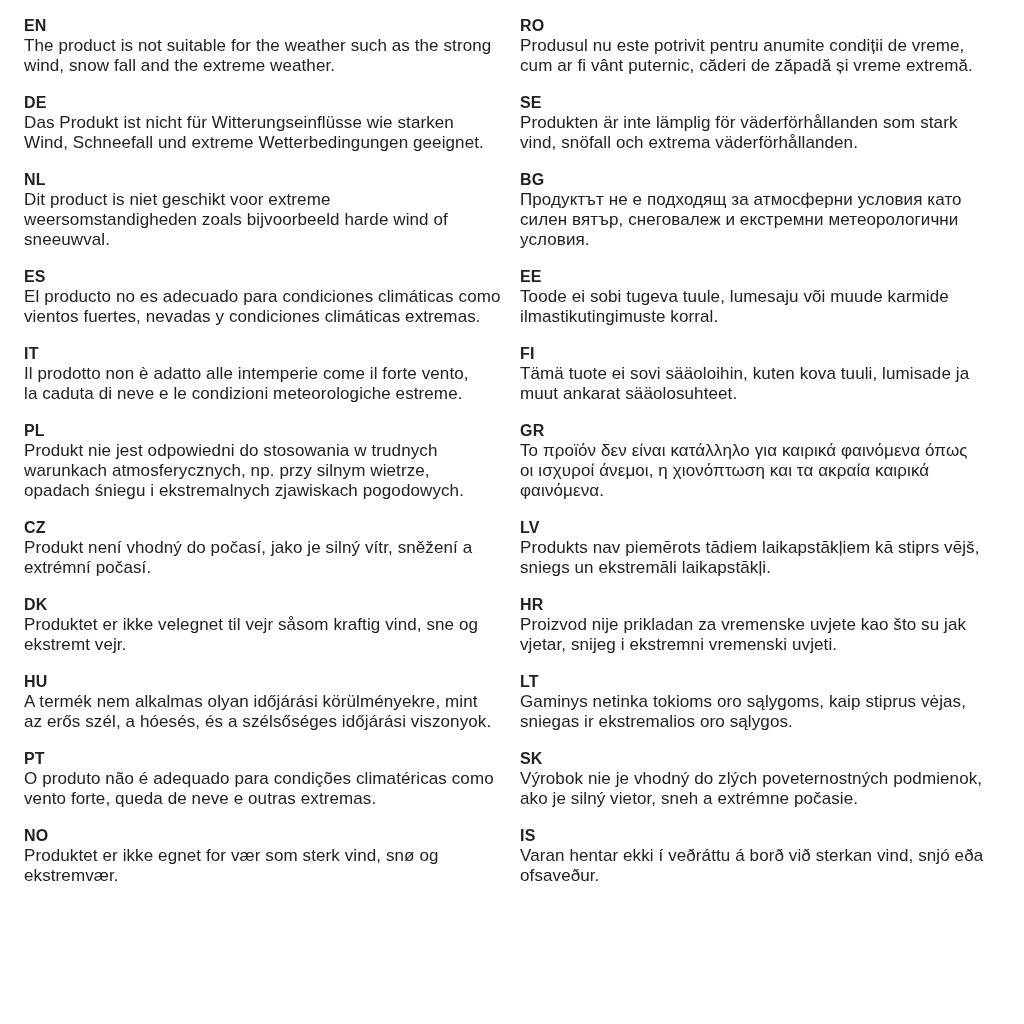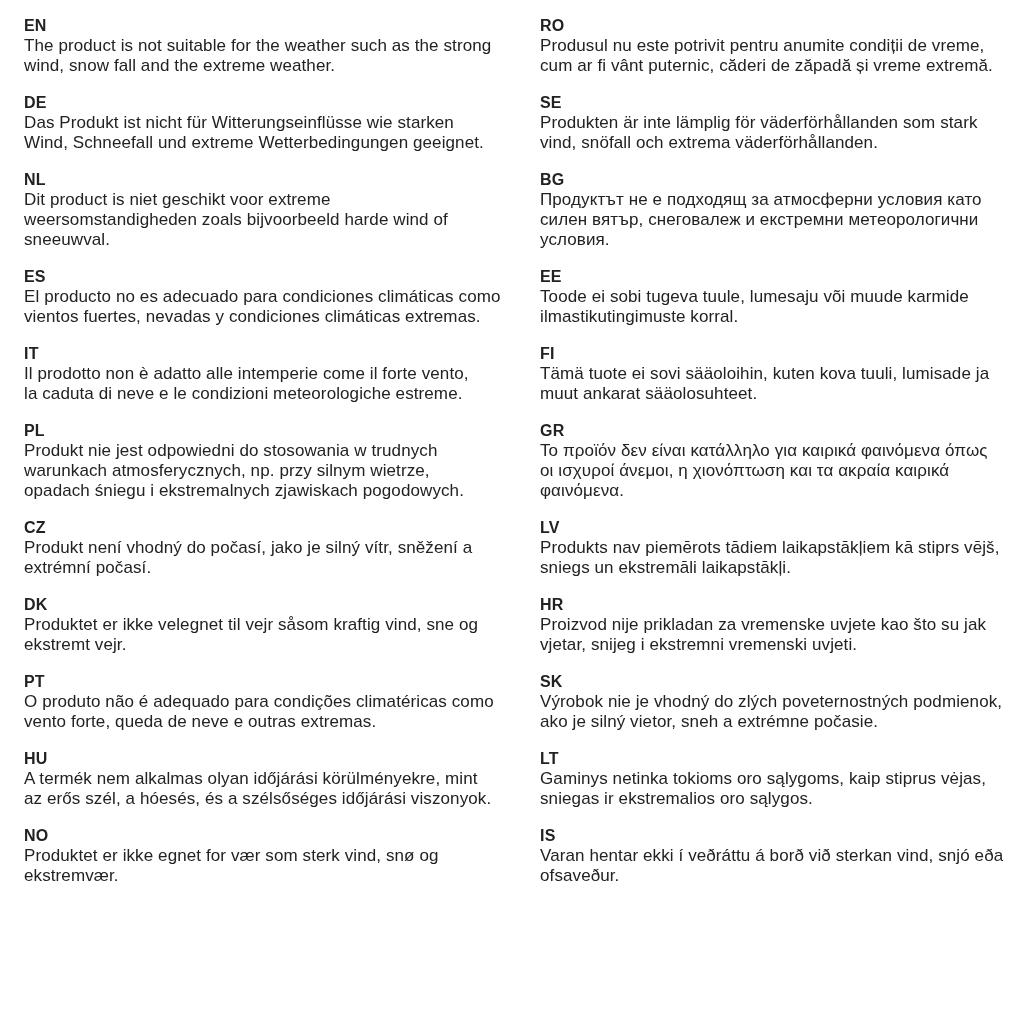--- a/index.html
+++ b/index.html
@@ -13,21 +13,21 @@
     font-family: "Liberation Sans", sans-serif;
     color: #222222;
     overflow: hidden;
   }
   .page {
     box-sizing: border-box;
     width: 1024px;
     height: 756px;
     padding: 16px 24px 10px 24px;
     display: flex;
-    gap: 28px;
+    gap: 8px;
     background: #ffffff;
   }
   .col {
     width: 488px;
     flex: 0 0 488px;
   }
   .section {
     margin-bottom: 17px;
   }
   .lang-code {
@@ -85,28 +85,28 @@
       <div class="lang-code">CZ</div>
       <div class="lang-text">Produkt není vhodný do počasí, jako je silný vítr, sněžení a
 extrémní počasí.</div>
     </div>
     <div class="section">
       <div class="lang-code">DK</div>
       <div class="lang-text">Produktet er ikke velegnet til vejr såsom kraftig vind, sne og
 ekstremt vejr.</div>
     </div>
     <div class="section">
+      <div class="lang-code">HU</div>
+      <div class="lang-text">A termék nem alkalmas olyan időjárási körülményekre, mint
+az erős szél, a hóesés, és a szélsőséges időjárási viszonyok.</div>
+    </div>
+    <div class="section">
       <div class="lang-code">PT</div>
       <div class="lang-text">O produto não é adequado para condições climatéricas como
 vento forte, queda de neve e outras extremas.</div>
-    </div>
-    <div class="section">
-      <div class="lang-code">HU</div>
-      <div class="lang-text">A termék nem alkalmas olyan időjárási körülményekre, mint
-az erős szél, a hóesés, és a szélsőséges időjárási viszonyok.</div>
     </div>
     <div class="section">
       <div class="lang-code">NO</div>
       <div class="lang-text">Produktet er ikke egnet for vær som sterk vind, snø og
 ekstremvær.</div>
     </div>
   </div>
 
   <div class="col">
     <div class="section">
@@ -145,28 +145,28 @@
       <div class="lang-code">LV</div>
       <div class="lang-text">Produkts nav piemērots tādiem laikapstākļiem kā stiprs vējš,
 sniegs un ekstremāli laikapstākļi.</div>
     </div>
     <div class="section">
       <div class="lang-code">HR</div>
       <div class="lang-text">Proizvod nije prikladan za vremenske uvjete kao što su jak
 vjetar, snijeg i ekstremni vremenski uvjeti.</div>
     </div>
     <div class="section">
+      <div class="lang-code">LT</div>
+      <div class="lang-text">Gaminys netinka tokioms oro sąlygoms, kaip stiprus vėjas,
+sniegas ir ekstremalios oro sąlygos.</div>
+    </div>
+    <div class="section">
       <div class="lang-code">SK</div>
       <div class="lang-text">Výrobok nie je vhodný do zlých poveternostných podmienok,
 ako je silný vietor, sneh a extrémne počasie.</div>
-    </div>
-    <div class="section">
-      <div class="lang-code">LT</div>
-      <div class="lang-text">Gaminys netinka tokioms oro sąlygoms, kaip stiprus vėjas,
-sniegas ir ekstremalios oro sąlygos.</div>
     </div>
     <div class="section">
       <div class="lang-code">IS</div>
       <div class="lang-text">Varan hentar ekki í veðráttu á borð við sterkan vind, snjó eða
 ofsaveður.</div>
     </div>
   </div>
 
 </div>
 

